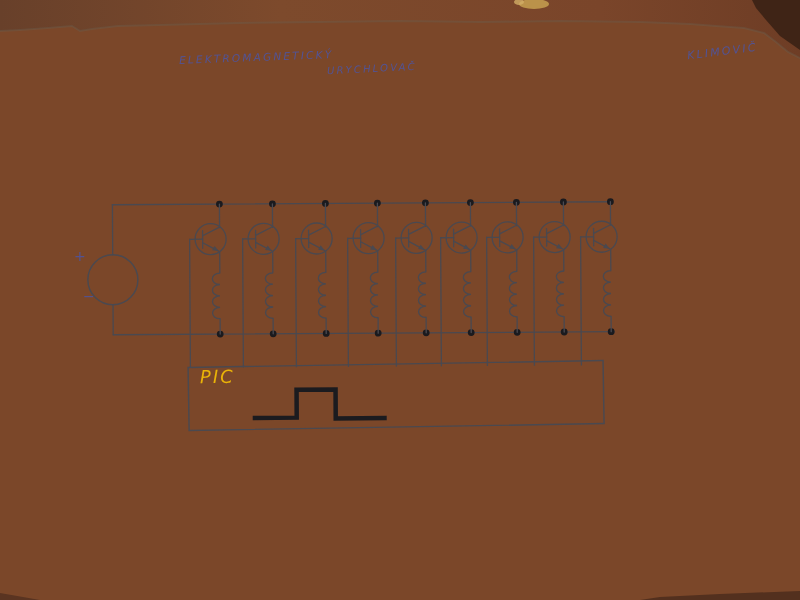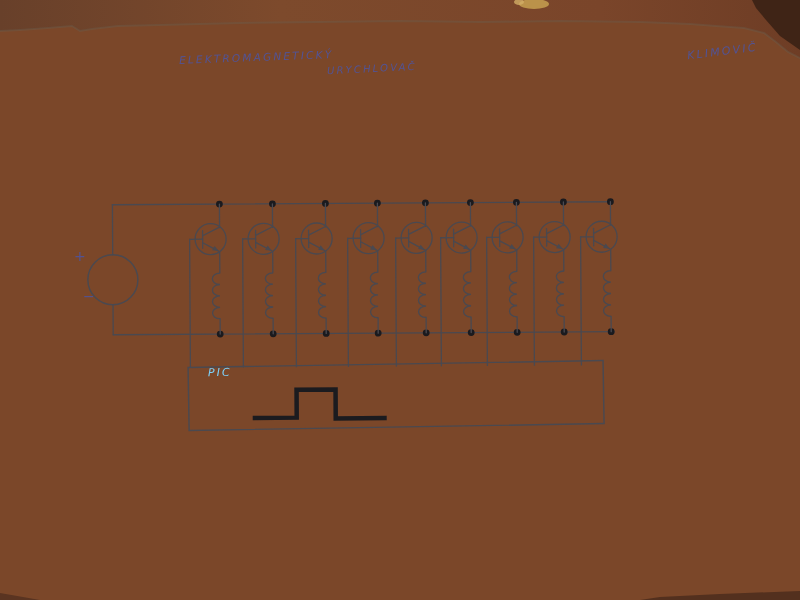--- a/index.html
+++ b/index.html
@@ -20,22 +20,22 @@
   .hand{
     position:absolute;color:#4c55a4;font-style:italic;white-space:nowrap;
     letter-spacing:2.2px;font-size:10.5px;opacity:.88;
   }
   .title-1{left:179px;top:51px;transform:rotate(-2.2deg);}
   .title-2{left:327px;top:63px;transform:rotate(-2.8deg);font-size:10px;}
   .author{left:687px;top:45px;transform:rotate(-7deg);font-size:11px;}
   .plus-label{position:absolute;left:74px;top:248px;color:#4c55a4;font-size:14px;opacity:.85;}
   .minus-label{position:absolute;left:83px;top:288px;color:#4c55a4;font-size:14px;opacity:.85;}
   .pic-label{
-    position:absolute;left:208px;top:366px;color:#7dd3fc;
-    font-size:11px;letter-spacing:2px;transform:rotate(-1deg);font-style:italic;
+    position:absolute;left:200px;top:366px;color:#eab308;
+    font-size:18px;letter-spacing:2px;transform:rotate(-1deg);font-style:italic;
   }
 </style>
 </head>
 <body>
 
 <div class="photo">
 
   <div class="paper"></div>
 
   <svg class="circuit-svg" width="800" height="600" viewBox="0 0 800 600">

